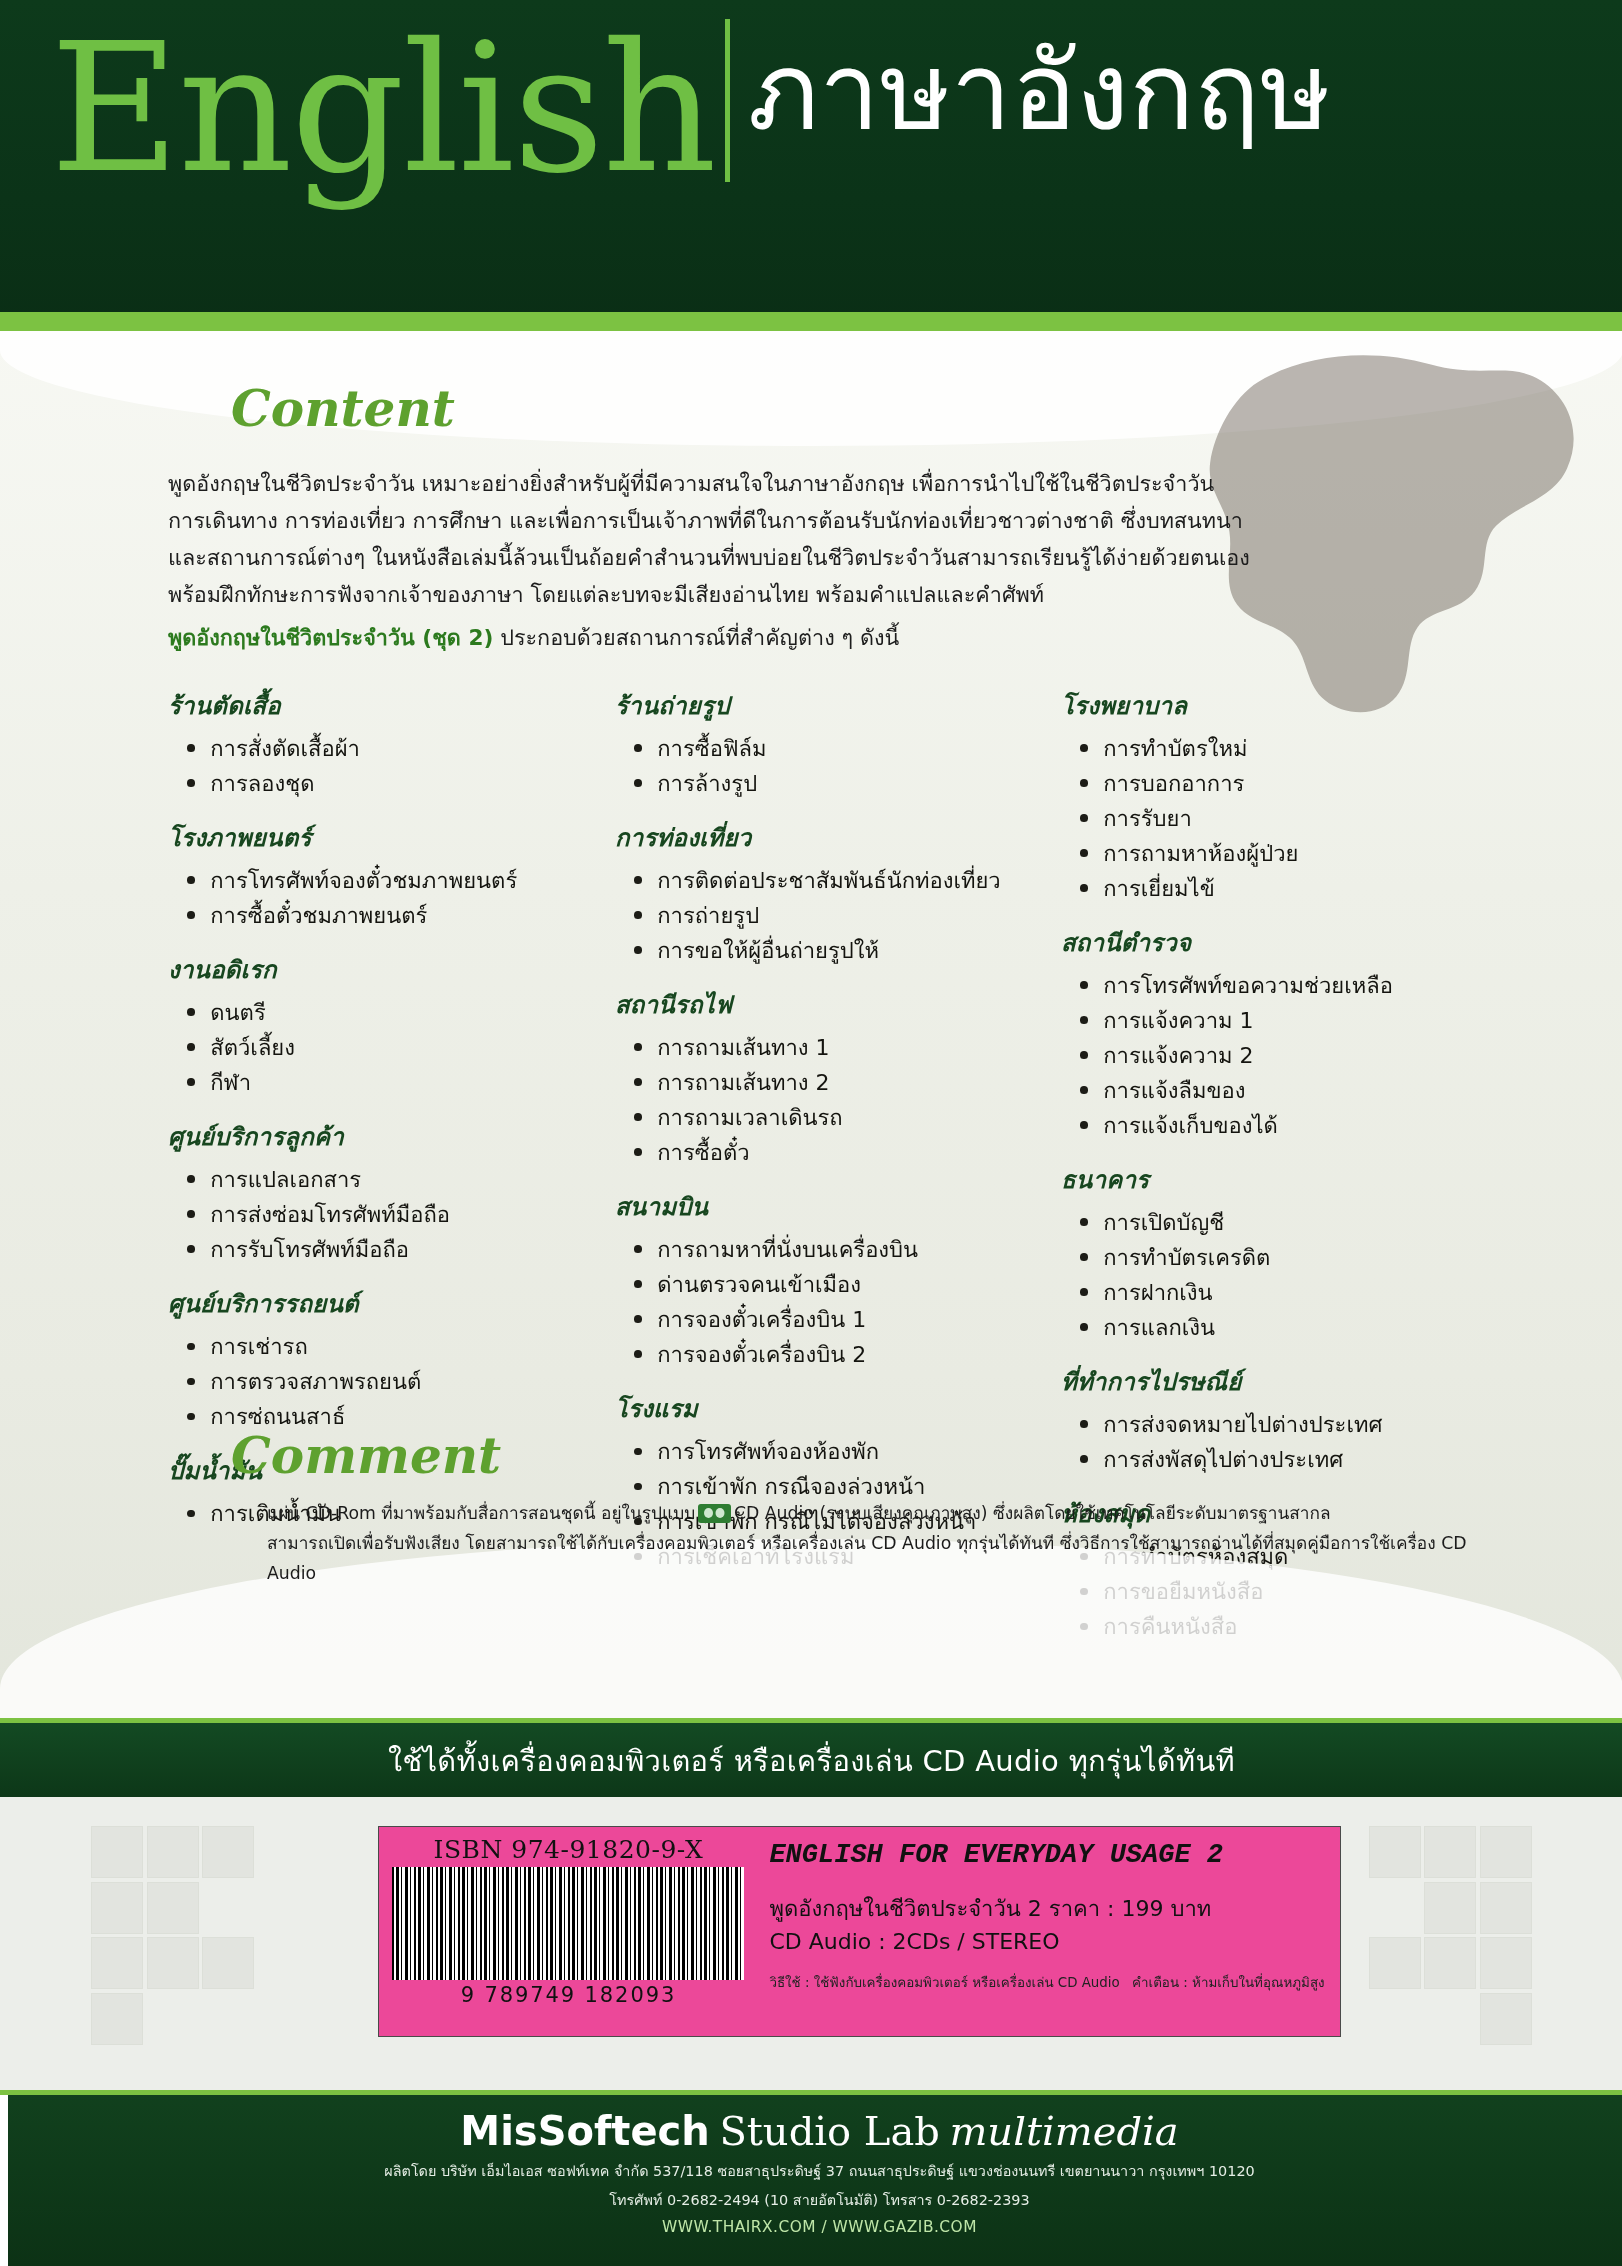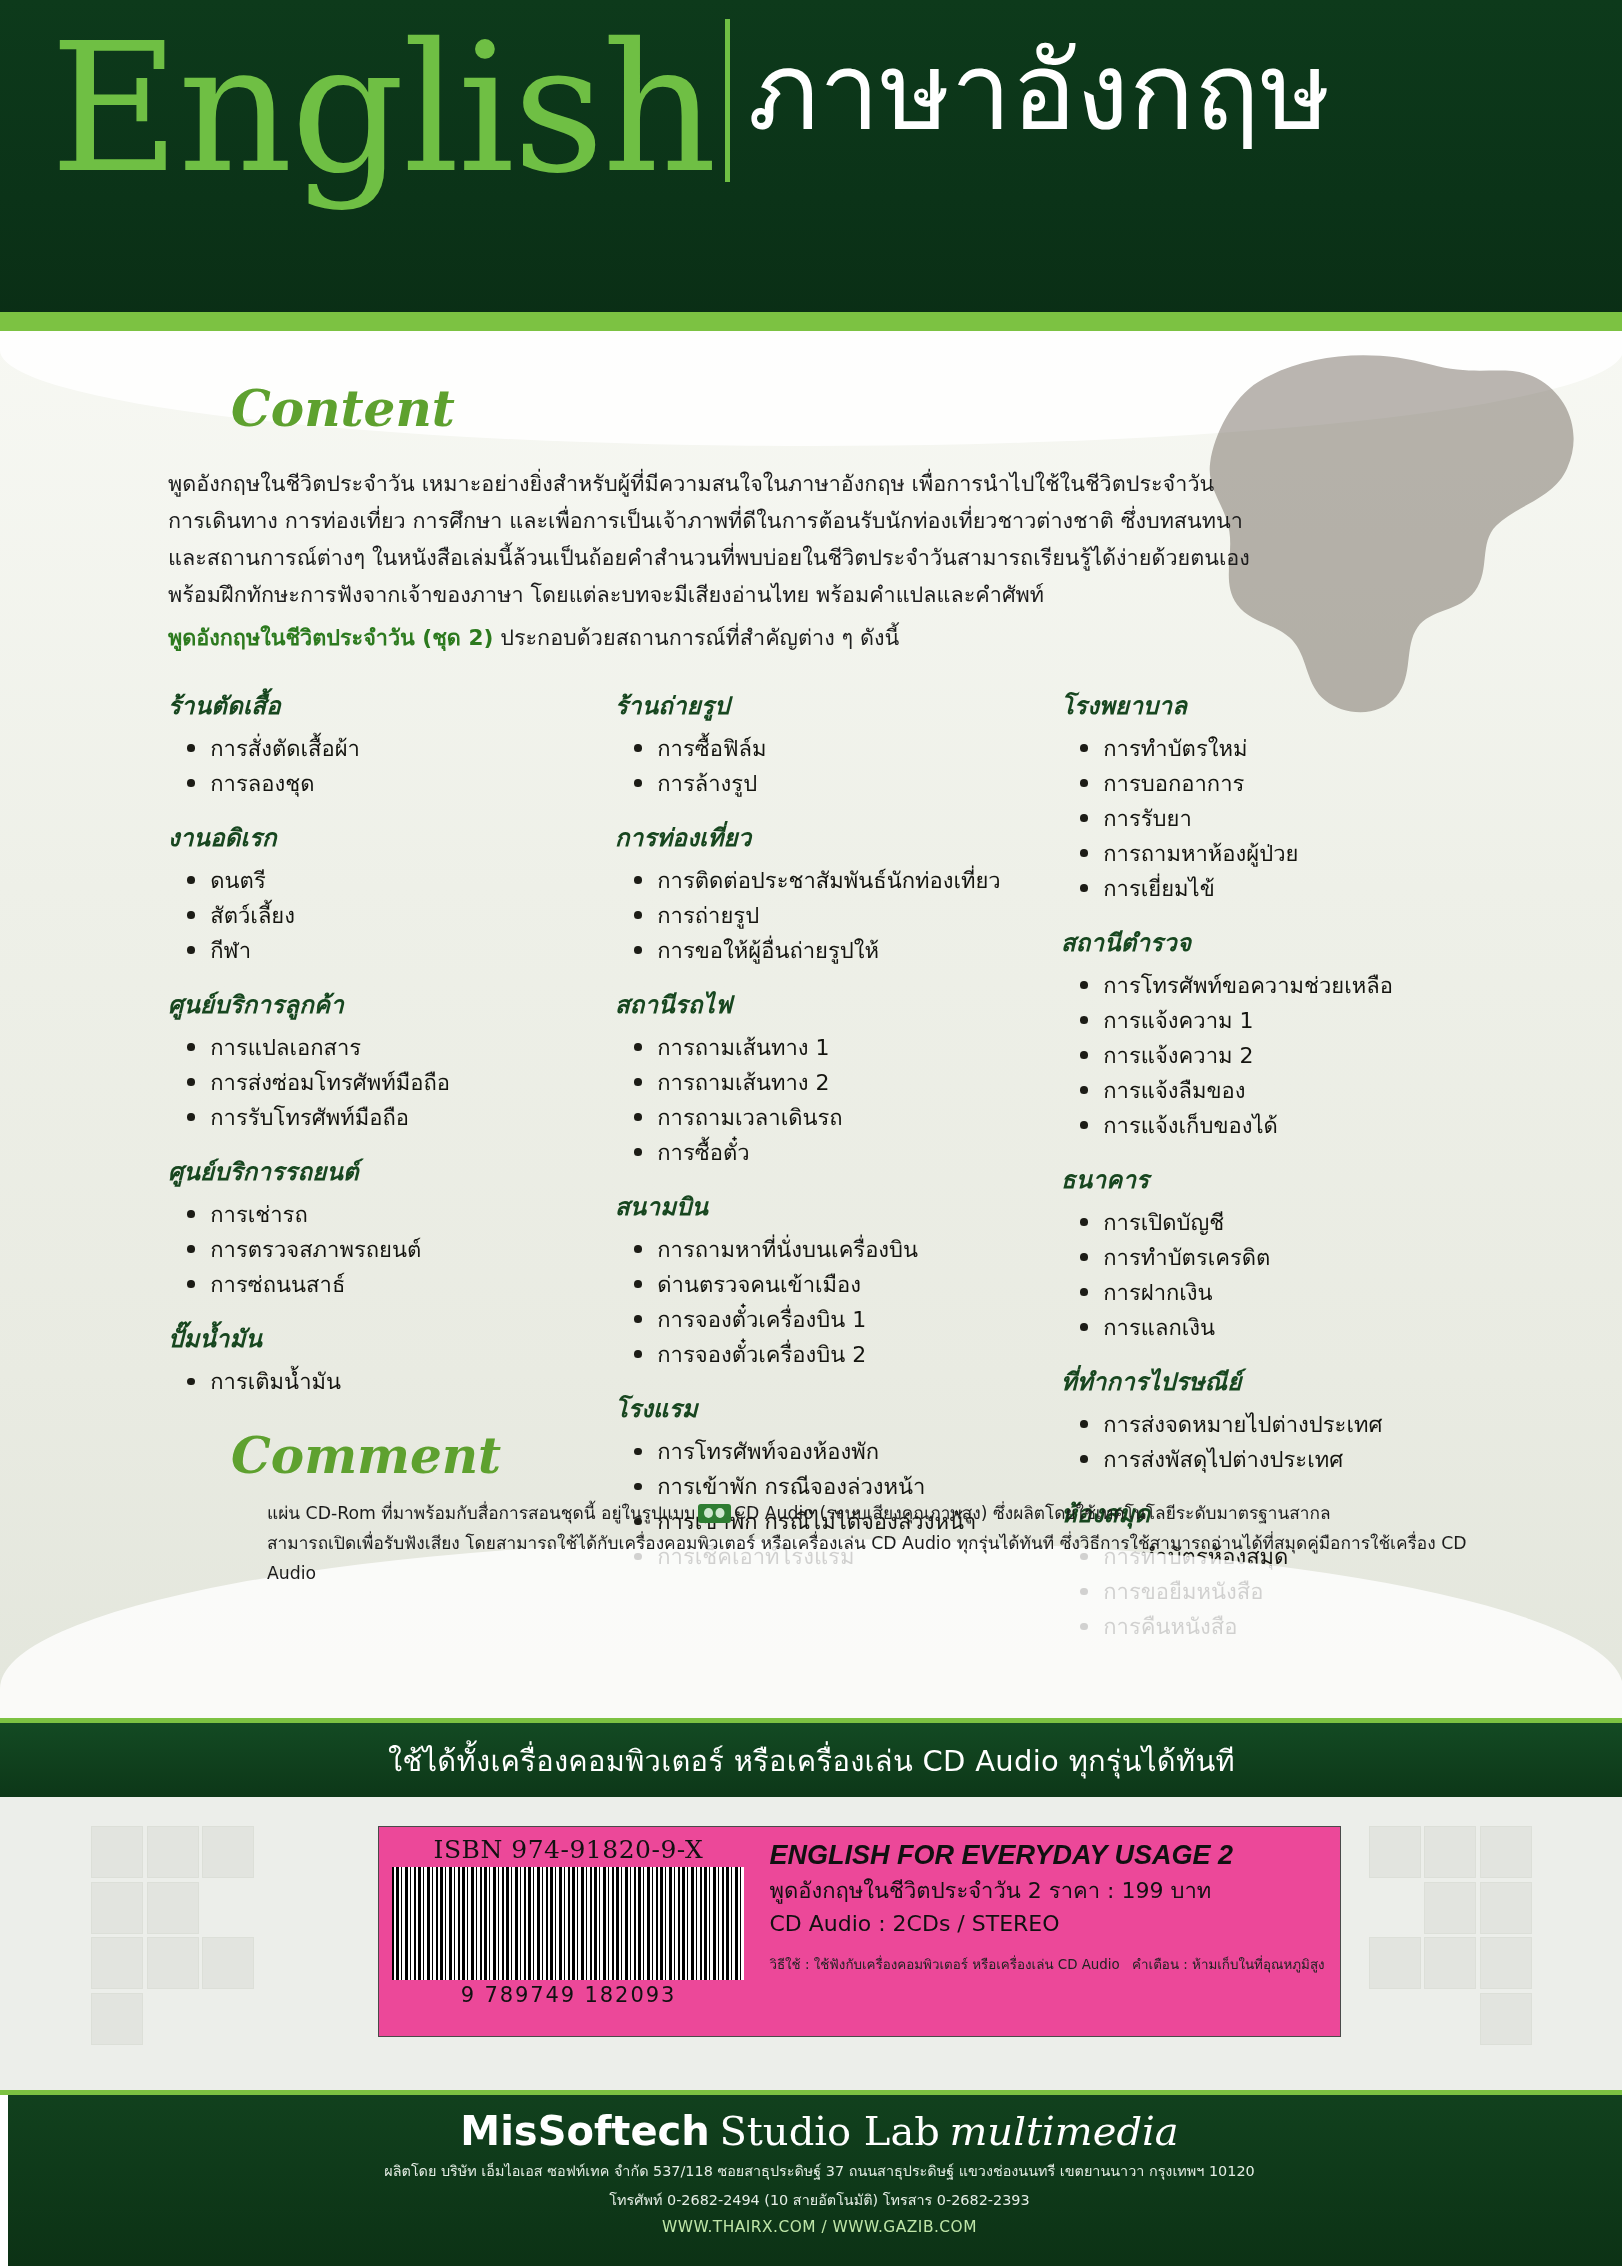--- a/index.html
+++ b/index.html
@@ -316,26 +316,26 @@
     text-align: center;
     margin-top: 2.9px;
     color: #111;
   }
   .info-pane {
     flex: 1;
     padding: 13.4px 15.4px 5.8px 15.4px;
     box-sizing: border-box;
   }
   .info-title {
-    font-family: Liberation Sans, sans-serif;
+    font-family: Liberation Mono, monospace;
     font-style: italic;
     font-weight: bold;
     font-size: 27px;
     color: #111;
-    margin-bottom: 3px;
+    margin-bottom: 22px;
   }
   .info-line {
     font-size: 22px;
     line-height: 33px;
     color: #111;
   }
   .info-foot {
     display: flex;
     justify-content: space-between;
     font-size: 13.4px;
@@ -425,20 +425,27 @@
   </div>
 
   <div class="columns">
 
     <div class="col col-1">
       <div class="group">
         <div class="group-title">ร้านตัดเสื้อ</div>
         <ul>
           <li>การสั่งตัดเสื้อผ้า</li>
           <li>การลองชุด</li>
+        </ul>
+      </div>
+      <div class="group">
+        <div class="group-title">โรงภาพยนตร์</div>
+        <ul>
+          <li>การโทรศัพท์จองตั๋วชมภาพยนตร์</li>
+          <li>การซื้อตั๋วชมภาพยนตร์</li>
         </ul>
       </div>
       <div class="group">
         <div class="group-title">งานอดิเรก</div>
         <ul>
           <li>ดนตรี</li>
           <li>สัตว์เลี้ยง</li>
           <li>กีฬา</li>
         </ul>
       </div>

